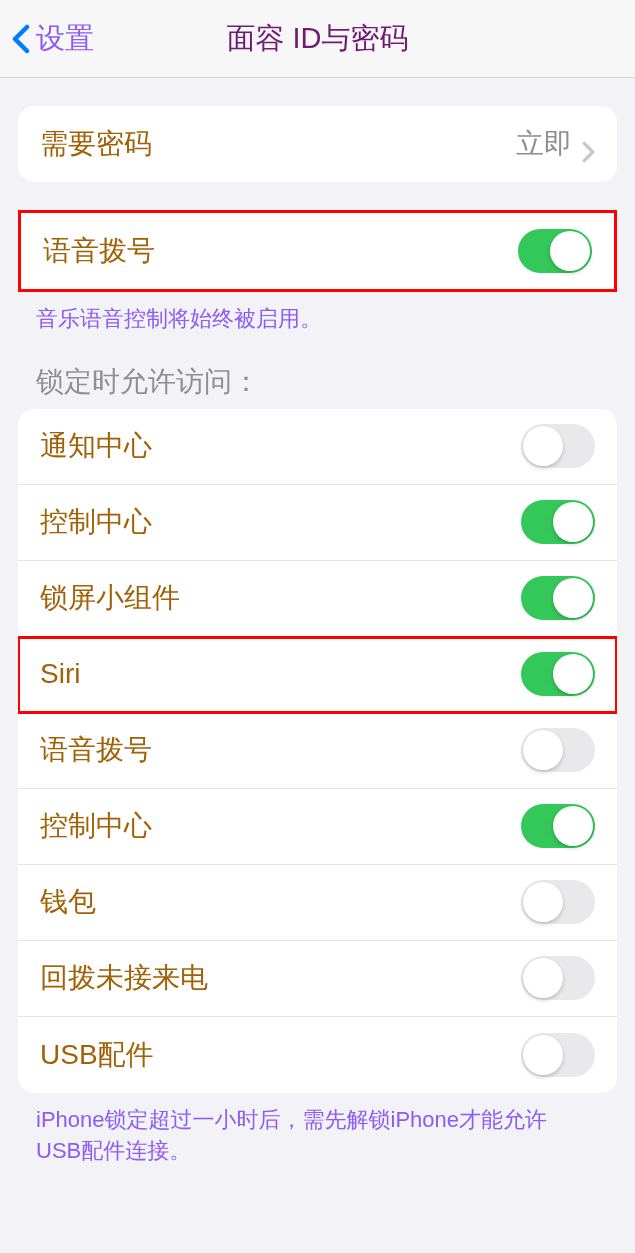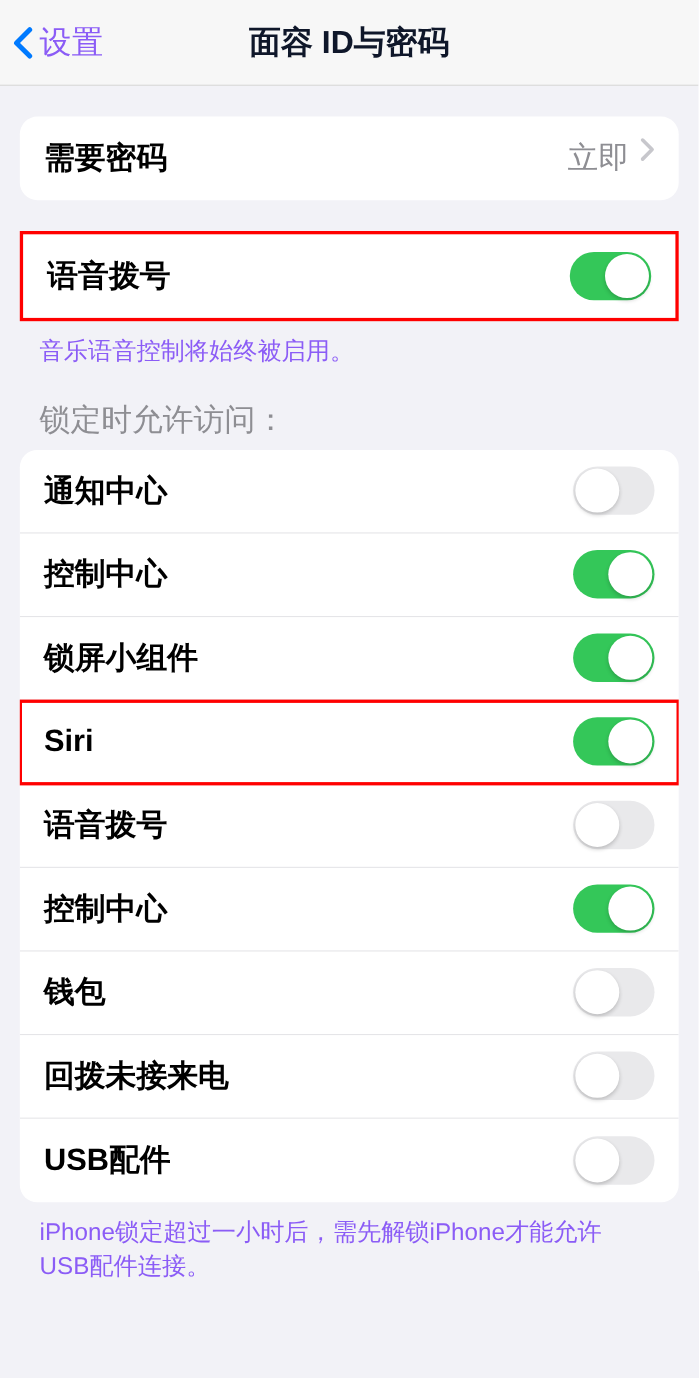--- a/index.html
+++ b/index.html
@@ -33,22 +33,22 @@
     .back-chevron {
       width: 18px;
       height: 30px;
       margin-right: 6px;
     }
     .navbar-title {
       position: absolute;
       left: 50%;
       transform: translateX(-50%);
       font-size: 29px;
-      font-weight: 700;
-      color: #0f172a;
+      font-weight: 400;
+      color: #701a75;
       text-align: center;
     }
     .content {
       padding: 0;
     }
     .section {
       margin: 28px 18px 0 18px;
       background: #fff;
       border-radius: 16px;
       overflow: hidden;
@@ -69,26 +69,25 @@
       border-bottom: none;
     }
     .row-highlight {
       outline: 3px solid #ff0000;
       outline-offset: -2px;
       position: relative;
       z-index: 1;
     }
     .row-label {
       font-size: 28px;
-      color: #000000;
-      font-weight: bold;
+      color: #a16207;
     }
     .row-value-wrap {
       display: flex;
-      align-items: flex-start;
+      align-items: flex-end;
       gap: 10px;
     }
     .row-value {
       font-size: 28px;
       color: #8e8e93;
     }
     .chevron-right {
       width: 13px;
       height: 22px;
       color: #c7c7cc;

